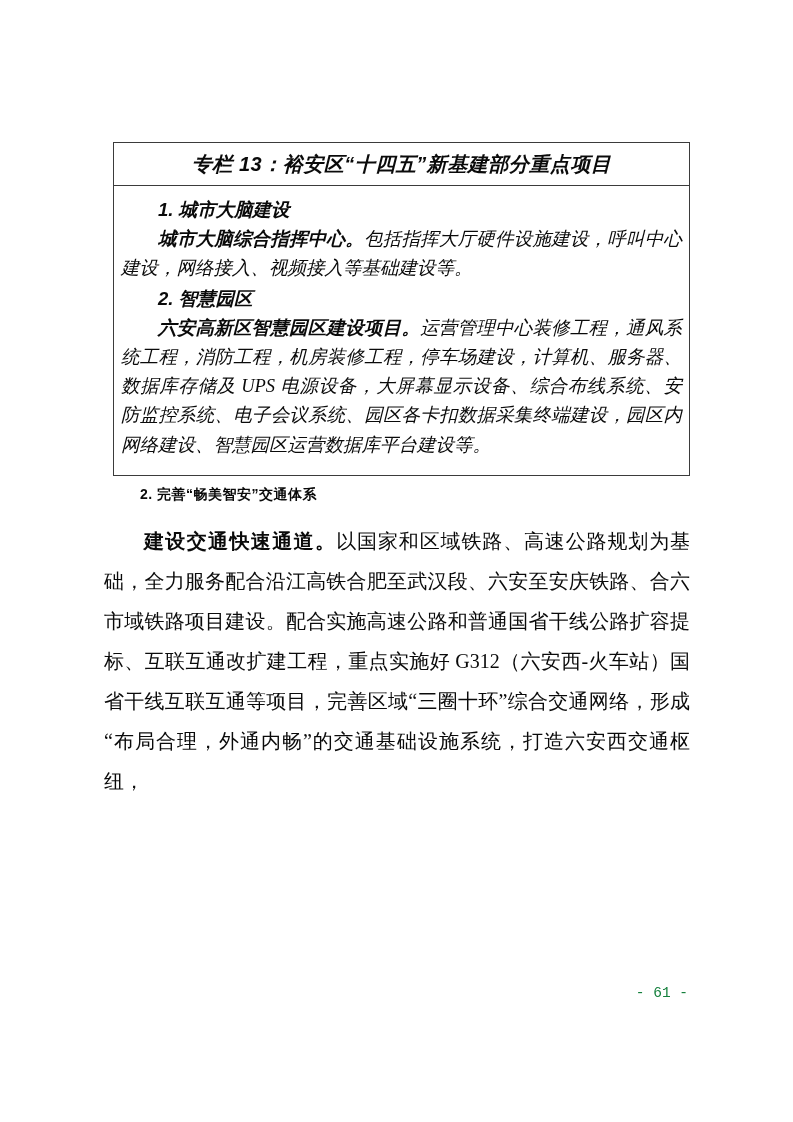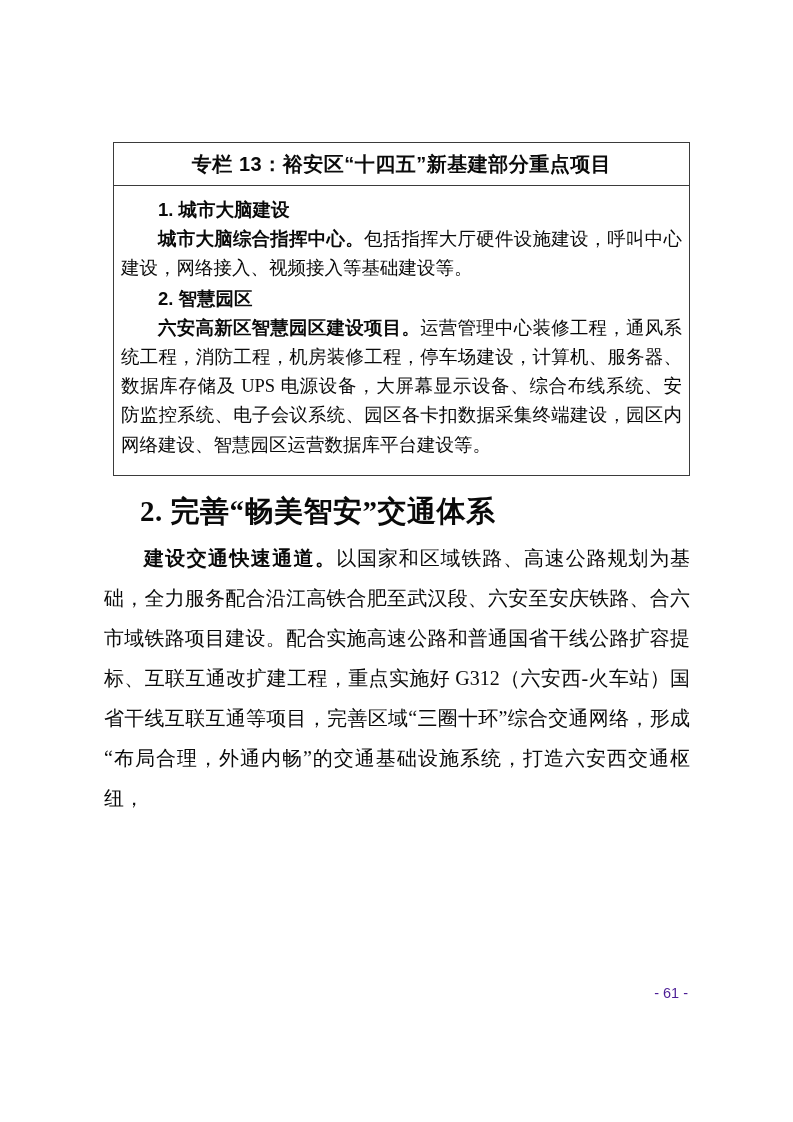--- a/index.html
+++ b/index.html
@@ -18,20 +18,21 @@
     position: absolute;
     left: 104px;
     top: 142px;
     width: 586px;
   }
   
   .panel {
     margin-left: 9px;
     width: 577px;
     border: 1.5px solid #3b3b3b;
+    font-style: italic;
   }
   .panel-title {
     text-align: center;
     font-family: "Liberation Sans", "DejaVu Sans", sans-serif;
     font-weight: bold;
     font-size: 20px;
     line-height: 42px;
     height: 43px;
     border-bottom: 1.5px solid #3b3b3b;
     letter-spacing: 0.5px;
@@ -43,45 +44,44 @@
     text-align: justify;
   }
   .panel-body p { text-indent: 2em; }
   .sec-heading,
   .lead {
     font-family: "Liberation Sans", "DejaVu Sans", sans-serif;
     font-weight: bold;
   }
   
   .main-heading {
-    margin-top: 17px;
     text-indent: 36px;
-    font-family: Liberation Serif, serif;
+    font-family: Liberation Sans, sans-serif;
     font-weight: bold;
-    font-size: 29px;
+    font-size: 14px;
     line-height: 36px;
     letter-spacing: 0.5px;
   }
   .main-para {
     margin-top: 9px;
     font-size: 20px;
     line-height: 40px;
     text-align: justify;
     text-indent: 2em;
   }
   .main-para .lead { letter-spacing: 0.5px; }
   
   .page-number {
     position: absolute;
     top: 984px;
     right: 105px;
     font-size: 14.5px;
     line-height: 18px;
-    font-family: Liberation Sans, sans-serif;
-    color: #4c1d95;
+    font-family: Liberation Mono, monospace;
+    color: #15803d;
   }
 </style>
 </head>
 <body>
 
 <div class="page">
   <div class="content">
 
     <div class="panel">
       <div class="panel-title">专栏 13：裕安区“十四五”新基建部分重点项目</div>

